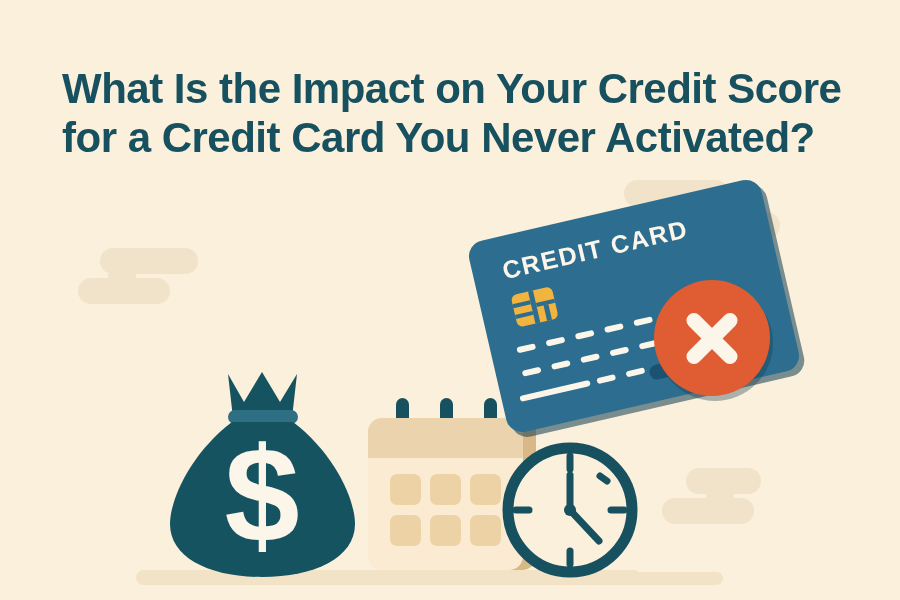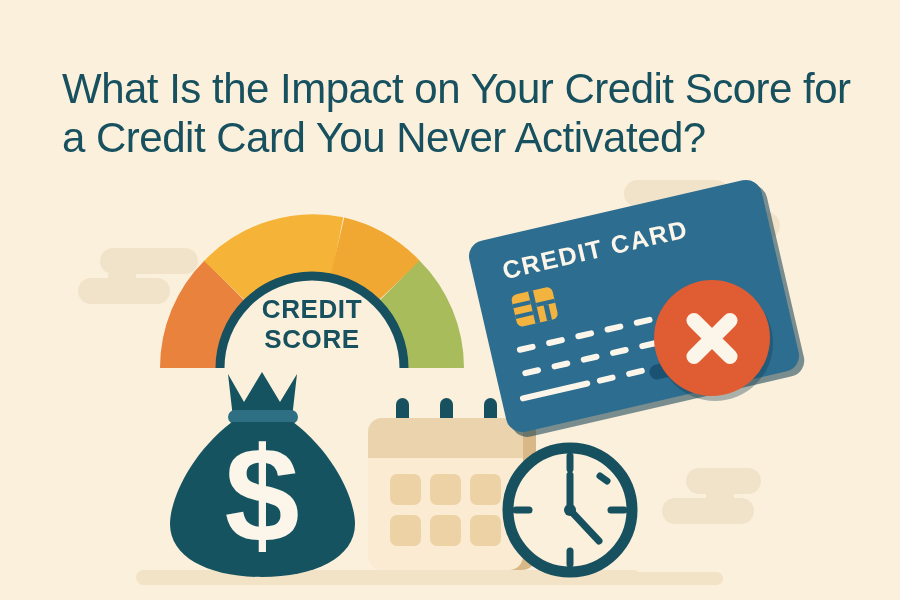--- a/index.html
+++ b/index.html
@@ -34,21 +34,21 @@
 
   
   #headline {
     position: absolute;
     left: 62px;
     top: 36px;
     width: 790px;
     color: #17505E;
     font-size: 42px;
     line-height: 49px;
-    font-weight: normal;
+    font-weight: bold;
     letter-spacing: -0.5px;
     white-space: pre-line;
   }
 
   
   #gauge-wrap {
     position: absolute;
     left: 152px;
     top: 200px;
     width: 320px;
@@ -216,41 +216,20 @@
     <div class="bar" style="left:24px; top:0; width:75px; height:26px;"></div>
     <div class="bar" style="left:0; top:30px; width:92px; height:26px;"></div>
     <div class="bar" style="left:44px; top:14px; width:28px; height:30px;"></div>
   </div>
 
   <div class="ground-bar" style="left:136px; top:570px; width:505px; height:15px;"></div>
   <div class="ground-bar" style="left:618px; top:572px; width:105px; height:13px;"></div>
 
   <h1 id="headline">What Is the Impact on Your Credit Score for a Credit Card You Never Activated?</h1>
 
-  <div id="gauge-wrap">
-    <svg width="320" height="190" viewBox="0 0 320 190" aria-hidden="true">
-
-      <g fill="none" stroke-width="60" stroke-linecap="butt">
-
-        <path d="M 38 168 A 122 122 0 0 1 73.7 81.7" stroke="#E8823C"></path>
-
-        <path d="M 73.7 81.7 A 122 122 0 0 1 185.4 46.6" stroke="#F5B337"></path>
-
-        <path d="M 185.4 46.6 A 122 122 0 0 1 246.3 81.7" stroke="#F0A832"></path>
-
-        <path d="M 246.3 81.7 A 122 122 0 0 1 282 168" stroke="#A8BC5C"></path>
-      </g>
-
-      <path d="M 68 168 A 92 92 0 0 1 252 168 Z" fill="#FBF0DC"></path>
-
-      <path d="M 68 168 A 92 92 0 0 1 252 168" fill="none" stroke="#17505E" stroke-width="9"></path>
-    </svg>
-    <div class="gauge-label">CREDIT
-SCORE</div>
-  </div>
 
   <div id="money-bag">
     <svg width="185" height="205" viewBox="0 0 185 205" aria-hidden="true">
       <path d="M58 2 L74 30 L92 0 L110 30 L127 2 L122 46 L63 46 Z" fill="#14535F"></path>
       <rect x="58" y="38" width="70" height="14" rx="7" fill="#2E6F84"></rect>
       <path d="M62 50 C 20 82, 0 128, 0 152 C 0 186, 40 205, 92 205 C 144 205, 185 186, 185 152 C 185 128, 165 82, 123 50 Z" fill="#14535F"></path>
       <text x="92" y="170" text-anchor="middle" font-family="Liberation Sans, sans-serif" font-size="135" font-weight="bold" fill="#FCF6EA">$</text>
     </svg>
   </div>
 

